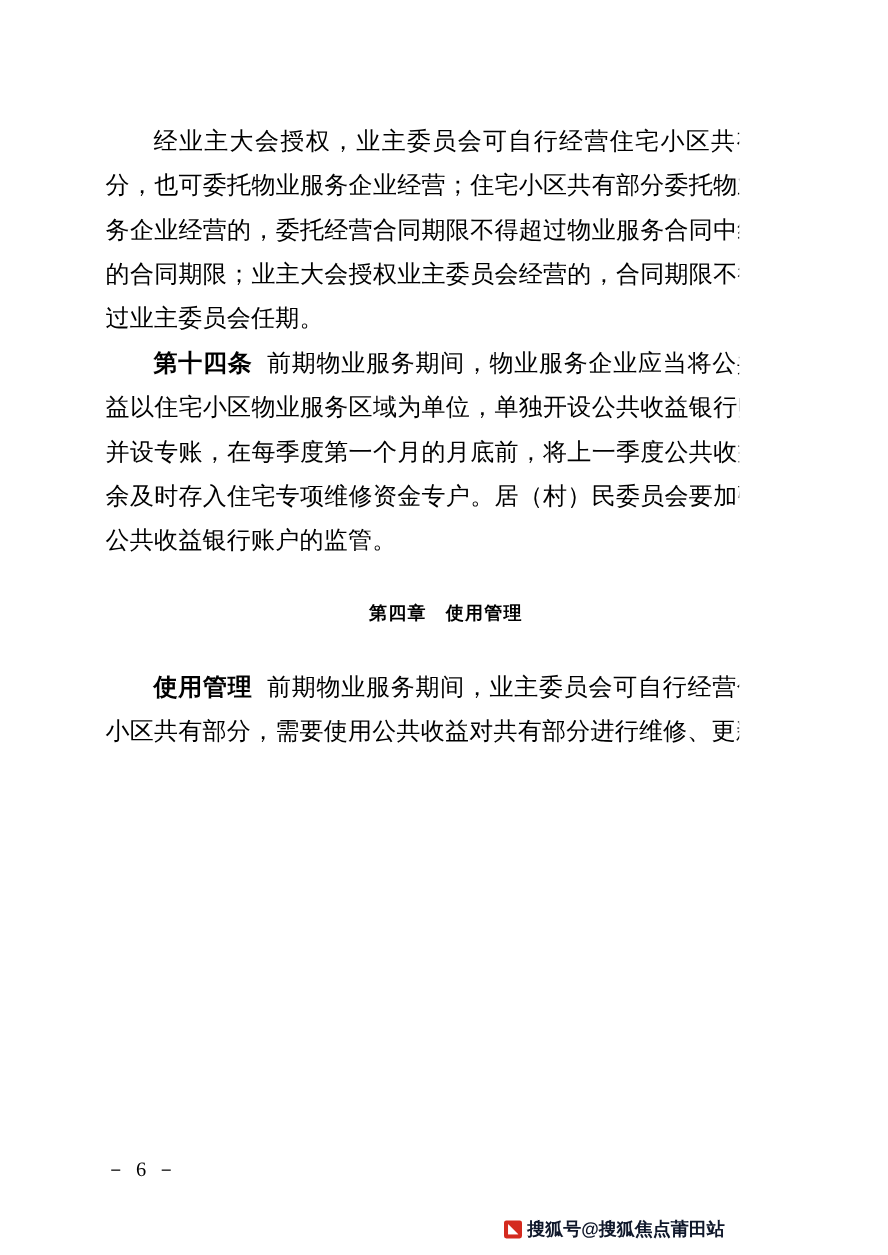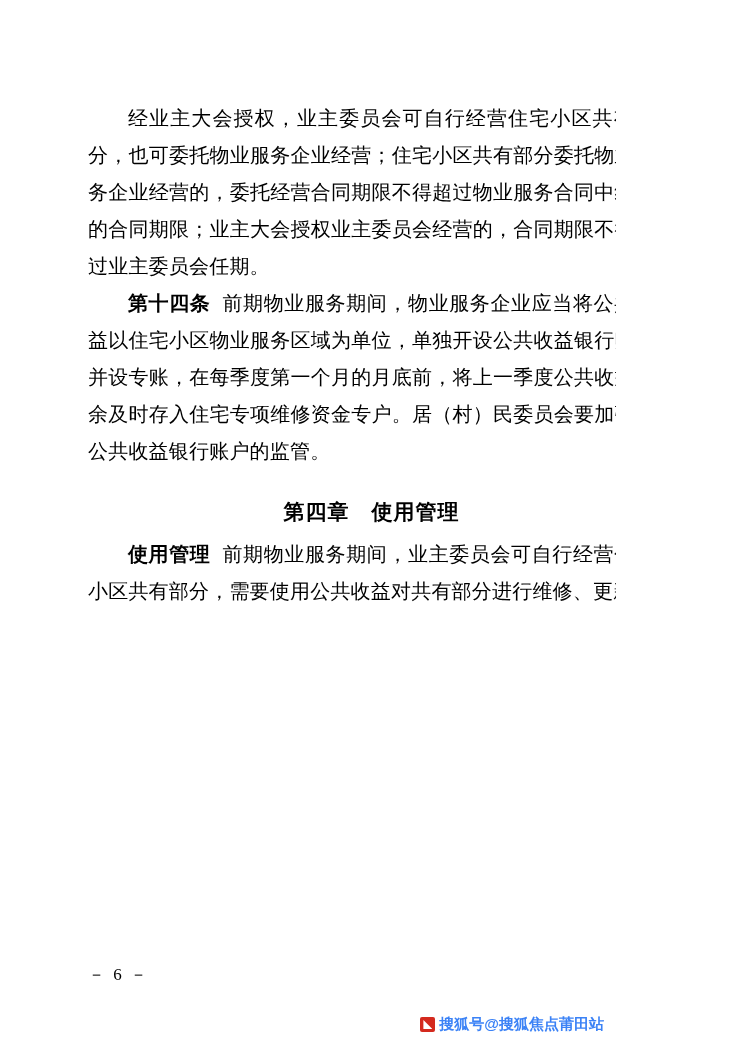--- a/index.html
+++ b/index.html
@@ -29,23 +29,23 @@
     text-align: justify;
     text-indent: 2em;
     letter-spacing: 0.2px;
   }
   .term-lead {
     font-weight: bold;
     font-family: "Liberation Sans", "DejaVu Sans", sans-serif;
     margin-right: 0.6em;
   }
   .chapter-heading {
-    margin: 23px 0 6px 0;
+    margin: 23px 0 25px 0;
     text-align: center;
-    font-size: 21px;
+    font-size: 15px;
     line-height: 37px;
     font-weight: bold;
     font-family: "Liberation Sans", "DejaVu Sans", sans-serif;
     letter-spacing: 1px;
   }
   .page-footer {
     position: absolute;
     left: 88px;
     top: 963px;
   }
@@ -101,18 +101,18 @@
     <h2 class="chapter-heading">第四章　使用管理</h2>
 
     <p class="para"><strong class="term-lead">使用管理</strong><span>前期物业服务期间，业主委员会可自行经营住宅小区共有部分，需要使用公共收益对共有部分进行维修、更新和</span></p>
 
   </main>
 
   <footer class="page-footer">
     <span class="page-number">－ 6 －</span>
   </footer>
 
-  <div class="watermark" style="color: #3b82f6;">
+  <div class="watermark" style="color: #0f172a;">
     <span class="sohu-logo" style="background: rgb(212, 42, 30);"></span>
     <span>搜狐号@搜狐焦点莆田站</span>
   </div>
 
 </div>
 
 </body></html>

